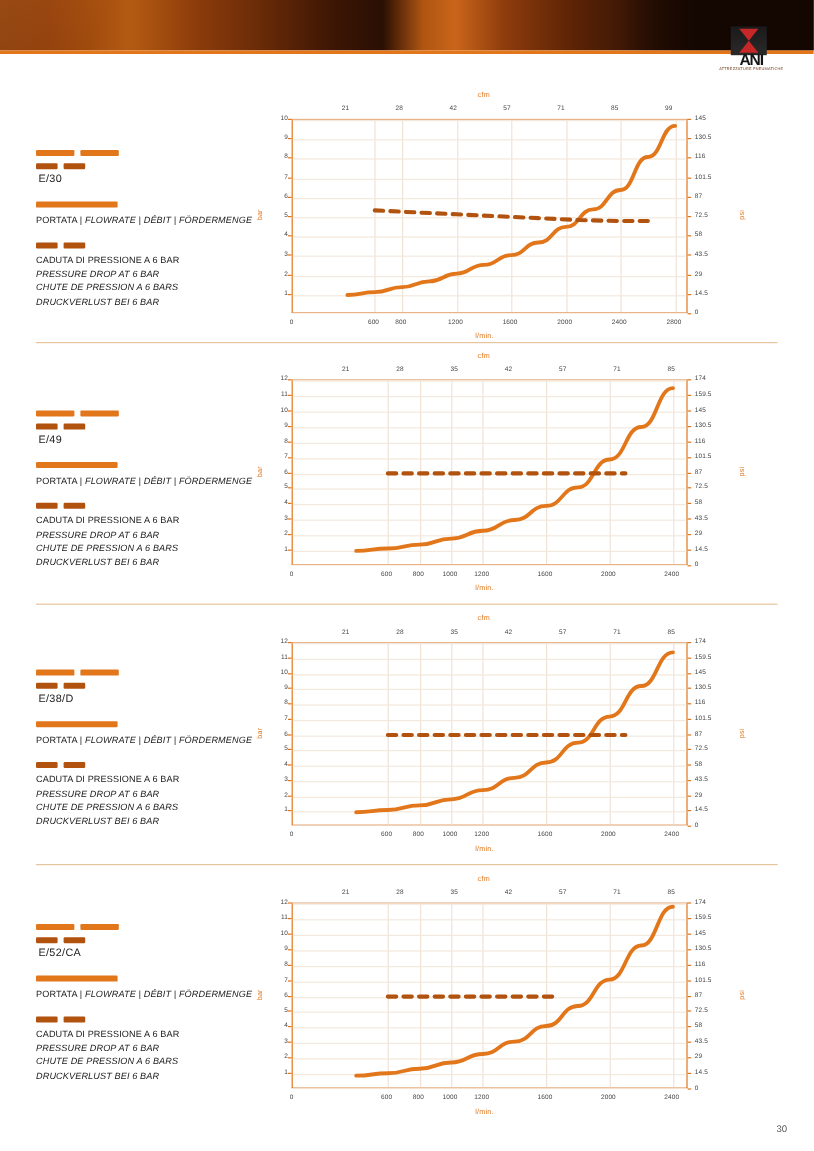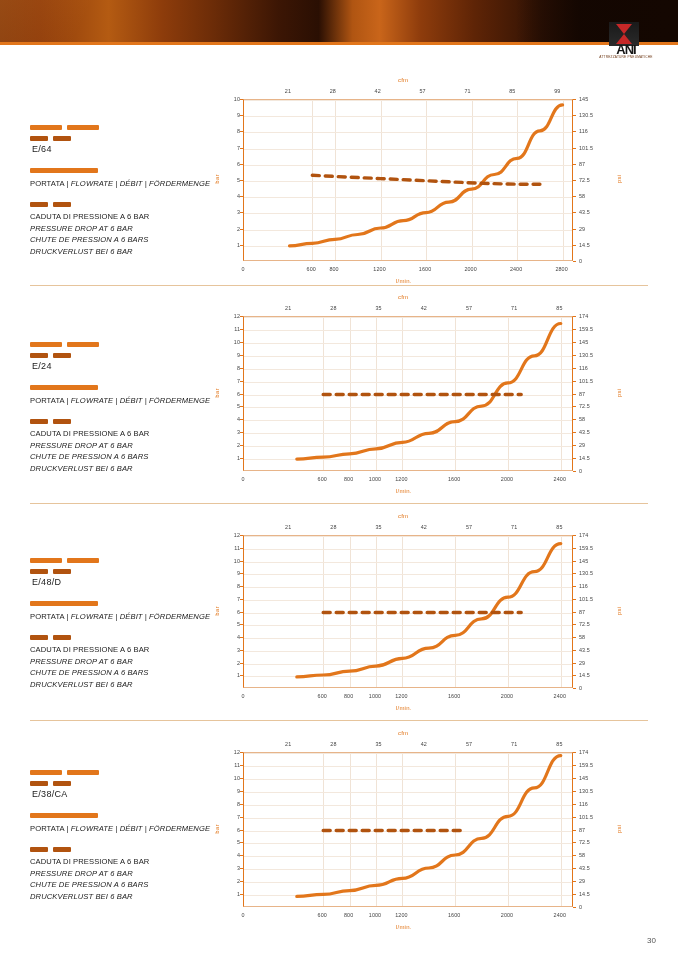--- a/index.html
+++ b/index.html
@@ -136,21 +136,21 @@
     <div class="block" style="top: 0px;">
       <div class="legend" style="top: 125px;">
         <div class="swatch-row">
           <div class="sw-solid"></div>
           <div class="sw-solid"></div>
         </div>
         <div class="swatch-row" style="margin-bottom:3px">
           <div class="sw-dash"></div>
           <div class="sw-dash"></div>
         </div>
-        <div class="model-name">E/64</div>
+        <div class="model-name">E/30</div>
         <div style="height:14px"></div>
         <div class="sw-solid wide" style="margin-bottom:5px"></div>
         <div class="legend-line">PORTATA | <span class="it">FLOWRATE | DÉBIT | FÖRDERMENGE</span></div>
         <div style="height:13px"></div>
         <div class="swatch-row" style="margin-bottom:4px">
           <div class="sw-dash"></div>
           <div class="sw-dash"></div>
         </div>
         <div class="legend-blk">
           <div class="">CADUTA DI PRESSIONE A 6 BAR</div>
@@ -250,21 +250,21 @@
       <div class="sep" style="top: 285px;"></div>
       <div class="legend" style="top: 342px;">
         <div class="swatch-row">
           <div class="sw-solid"></div>
           <div class="sw-solid"></div>
         </div>
         <div class="swatch-row" style="margin-bottom:3px">
           <div class="sw-dash"></div>
           <div class="sw-dash"></div>
         </div>
-        <div class="model-name">E/24</div>
+        <div class="model-name">E/49</div>
         <div style="height:14px"></div>
         <div class="sw-solid wide" style="margin-bottom:5px"></div>
         <div class="legend-line">PORTATA | <span class="it">FLOWRATE | DÉBIT | FÖRDERMENGE</span></div>
         <div style="height:13px"></div>
         <div class="swatch-row" style="margin-bottom:4px">
           <div class="sw-dash"></div>
           <div class="sw-dash"></div>
         </div>
         <div class="legend-blk">
           <div class="">CADUTA DI PRESSIONE A 6 BAR</div>
@@ -374,21 +374,21 @@
       <div class="sep" style="top: 503px;"></div>
       <div class="legend" style="top: 558px;">
         <div class="swatch-row">
           <div class="sw-solid"></div>
           <div class="sw-solid"></div>
         </div>
         <div class="swatch-row" style="margin-bottom:3px">
           <div class="sw-dash"></div>
           <div class="sw-dash"></div>
         </div>
-        <div class="model-name">E/48/D</div>
+        <div class="model-name">E/38/D</div>
         <div style="height:14px"></div>
         <div class="sw-solid wide" style="margin-bottom:5px"></div>
         <div class="legend-line">PORTATA | <span class="it">FLOWRATE | DÉBIT | FÖRDERMENGE</span></div>
         <div style="height:13px"></div>
         <div class="swatch-row" style="margin-bottom:4px">
           <div class="sw-dash"></div>
           <div class="sw-dash"></div>
         </div>
         <div class="legend-blk">
           <div class="">CADUTA DI PRESSIONE A 6 BAR</div>
@@ -498,21 +498,21 @@
       <div class="sep" style="top: 720px;"></div>
       <div class="legend" style="top: 770px;">
         <div class="swatch-row">
           <div class="sw-solid"></div>
           <div class="sw-solid"></div>
         </div>
         <div class="swatch-row" style="margin-bottom:3px">
           <div class="sw-dash"></div>
           <div class="sw-dash"></div>
         </div>
-        <div class="model-name">E/38/CA</div>
+        <div class="model-name">E/52/CA</div>
         <div style="height:14px"></div>
         <div class="sw-solid wide" style="margin-bottom:5px"></div>
         <div class="legend-line">PORTATA | <span class="it">FLOWRATE | DÉBIT | FÖRDERMENGE</span></div>
         <div style="height:13px"></div>
         <div class="swatch-row" style="margin-bottom:4px">
           <div class="sw-dash"></div>
           <div class="sw-dash"></div>
         </div>
         <div class="legend-blk">
           <div class="">CADUTA DI PRESSIONE A 6 BAR</div>

